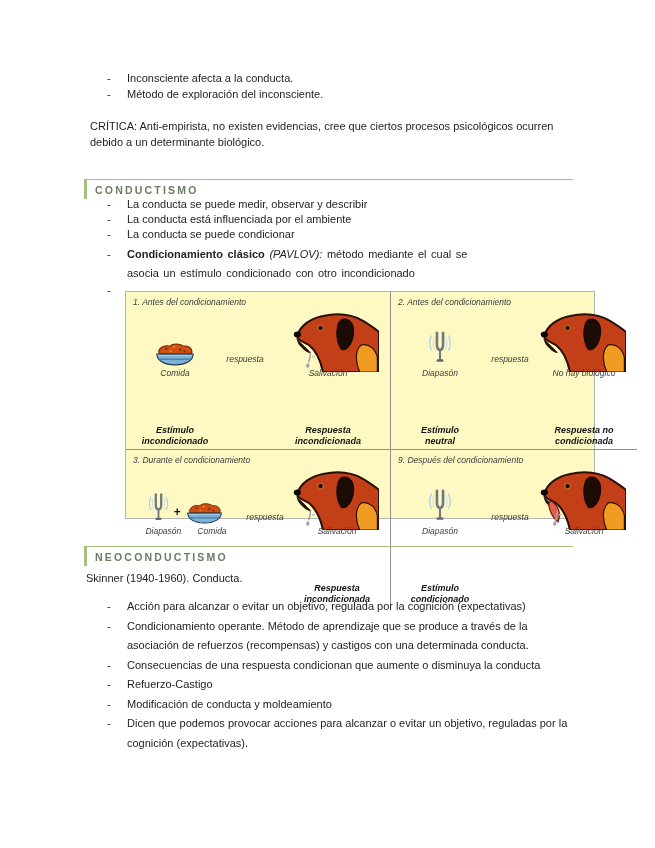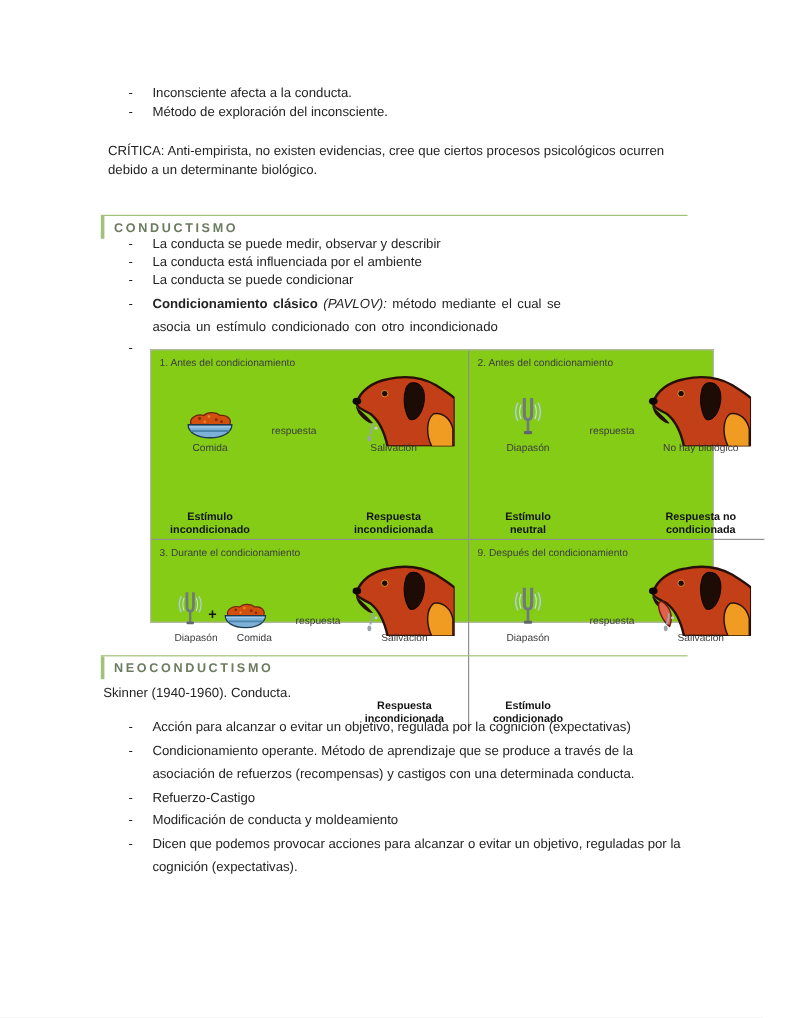--- a/index.html
+++ b/index.html
@@ -35,22 +35,22 @@
   .pavlov .cont { display:block; }
   ul.cond-list li.empty { height:15px; }
 
   .skinner { position:absolute; top:572px; left:2px; font-size:11px; }
   ul.neo-list { top:597px; }
   ul.neo-list li { line-height:19.5px; }
 
   
   .figure {
     position:absolute; top:291px; left:41px; width:470px; height:228px;
-    background:#84cc16; border:1px solid #b3b3b0;
-    display:grid; grid-template-columns:1fr 1fr; grid-template-rows:1fr 1fr;
+    background:#fef9c3; border:1px solid #b3b3b0;
+    display:grid; grid-template-columns:1fr 1fr; grid-template-rows:1fr 1fr;font-style:italic;
   }
   .panel {
     position:relative; padding:5px 7px 3px 7px;
     border-right:1px solid #909090; border-bottom:1px solid #909090;
     display:grid; grid-template-columns:84px 56px 1fr; grid-template-rows:15px 56px 14px auto;
   }
   .panel.wide-stim { grid-template-columns:106px 52px 1fr; }
   .panel:nth-child(2n) { border-right:none; }
   .panel:nth-child(3), .panel:nth-child(4) { border-bottom:none; }
 
@@ -261,19 +261,20 @@
       </div>
     </div>
 
     <div class="sec-heading neo">
       <span class="bar">NEOCONDUCTISMO</span>
     </div>
     <p class="skinner">Skinner (1940-1960). Conducta.</p>
     <ul class="doc-list neo-list">
       <li><span>Acción para alcanzar o evitar un objetivo, regulada por la cognición (expectativas)</span></li>
       <li><span>Condicionamiento operante. Método de aprendizaje que se produce a través de la asociación de refuerzos (recompensas) y castigos con una determinada conducta.</span></li>
+      <li><span>Consecuencias de una respuesta condicionan que aumente o disminuya la conducta</span></li>
       <li><span>Refuerzo-Castigo</span></li>
       <li><span>Modificación de conducta y moldeamiento</span></li>
       <li><span>Dicen que podemos provocar acciones para alcanzar o evitar un objetivo, reguladas por la cognición (expectativas).</span></li>
     </ul>
 
   </div>
 </div>
 
 </body></html>

